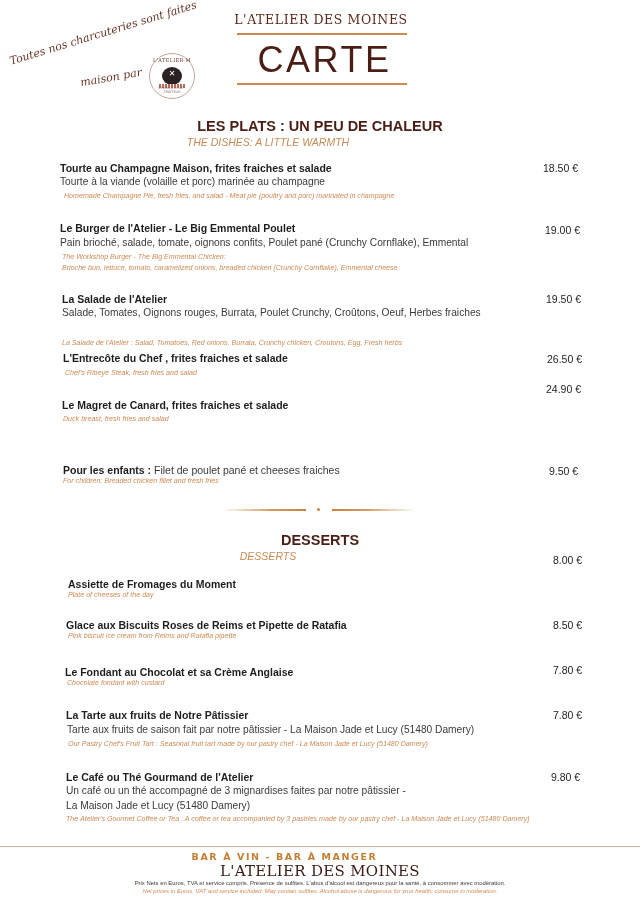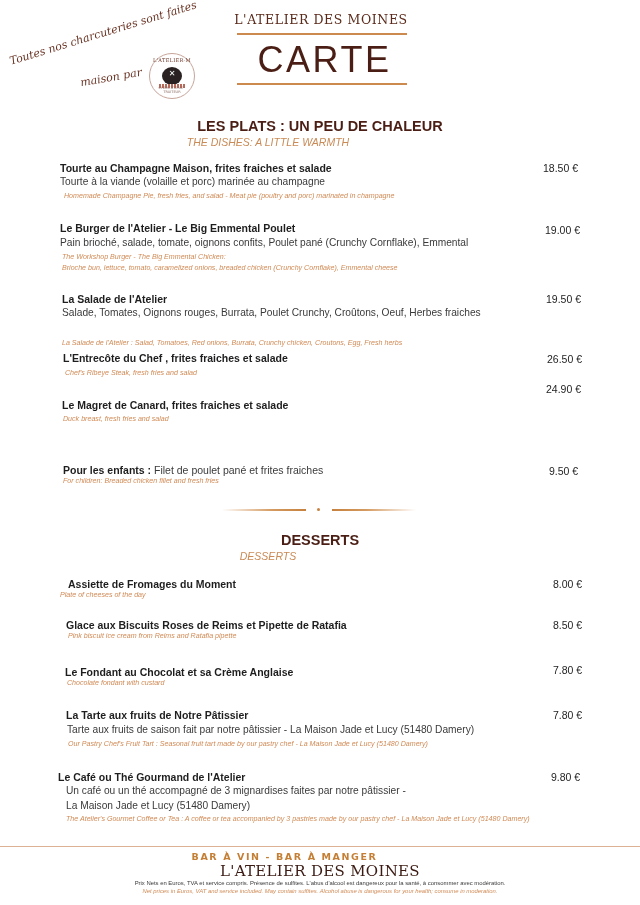--- a/index.html
+++ b/index.html
@@ -84,49 +84,49 @@
 <div class="abs price" style="left:546px; top:293px;">19.50 €</div>
 
 <div class="abs item-name" style="left:63px; top:352px;"><b>L'Entrecôte du Chef , frites fraiches et salade</b></div>
 <div class="abs item-en" style="left:65px; top:369px;">Chef's Ribeye Steak, fresh fries and salad</div>
 <div class="abs price" style="left:547px; top:353px;">26.50 €</div>
 
 <div class="abs item-name" style="left:62px; top:399px;"><b>Le Magret de Canard, frites fraiches et salade</b></div>
 <div class="abs item-en" style="left:63px; top:415px;">Duck breast, fresh fries and salad</div>
 <div class="abs price" style="left:546px; top:383px;">24.90 €</div>
 
-<div class="abs item-name" style="left:63px; top:464px;"><b>Pour les enfants  :</b><span style="color:#3a3a3a;"> Filet de poulet pané et frites fraiches</span></div>
+<div class="abs item-name" style="left:63px; top:464px;"><b>Pour les enfants  :</b><span style="color:#3a3a3a;"> Filet de poulet pané et cheeses fraiches</span></div>
 <div class="abs item-en" style="left:63px; top:477px;">For children: Breaded chicken fillet and fresh fries</div>
 <div class="abs price" style="left:549px; top:465px;">9.50 €</div>
 
 <div class="abs divider-left"></div>
 <div class="abs divider-dot"></div>
 <div class="abs divider-right"></div>
 
 <div class="abs sec-title" style="top:532px;">DESSERTS</div>
 <div class="abs sec-sub" style="top:550px;">DESSERTS</div>
 
 <div class="abs item-name" style="left:68px; top:578px;"><b>Assiette de Fromages du Moment</b></div>
-<div class="abs item-en" style="left:60px; top:591px;">Plate of cheeses of the day</div>
-<div class="abs price" style="left:553px; top:578px;">8.00 €</div>
+<div class="abs item-en" style="left:68px; top:591px;">Plate of cheeses of the day</div>
+<div class="abs price" style="left:553px; top:554px;">8.00 €</div>
 
 <div class="abs item-name" style="left:66px; top:619px;"><b>Glace aux Biscuits Roses de Reims et Pipette de Ratafia</b></div>
 <div class="abs item-en" style="left:68px; top:632px;">Pink biscuit ice cream from Reims and Ratafia pipette</div>
 <div class="abs price" style="left:553px; top:619px;">8.50 €</div>
 
 <div class="abs item-name" style="left:65px; top:666px;"><b>Le Fondant au Chocolat et sa Crème Anglaise</b></div>
 <div class="abs item-en" style="left:67px; top:679px;">Chocolate fondant with custard</div>
 <div class="abs price" style="left:553px; top:664px;">7.80 €</div>
 
 <div class="abs item-name" style="left:66px; top:709px;"><b>La Tarte aux fruits de Notre Pâtissier</b></div>
 <div class="abs item-desc" style="left:67px; top:724px;">Tarte aux fruits de saison fait par notre pâtissier - La Maison Jade et Lucy (51480 Damery)</div>
 <div class="abs item-en" style="left:68px; top:740px;">Our Pastry Chef's Fruit Tart : Seasonal fruit tart made by our pastry chef - La Maison Jade et Lucy (51480 Damery)</div>
 <div class="abs price" style="left:553px; top:709px;">7.80 €</div>
 
-<div class="abs item-name" style="left:58px; top:771px;"><b>Le  Café ou Thé Gourmand de l'Atelier</b></div>
+<div class="abs item-name" style="left:66px; top:771px;"><b>Le  Café ou Thé Gourmand de l'Atelier</b></div>
 <div class="abs item-desc" style="left:66px; top:785px;">Un café  ou un thé accompagné de 3 mignardises faites par notre pâtissier -</div>
 <div class="abs item-desc" style="left:66px; top:800px;">La Maison Jade et Lucy (51480 Damery)</div>
 <div class="abs item-en" style="left:66px; top:815px;">The Atelier's Gourmet Coffee or Tea : A coffee or tea accompanied by 3 pastries made by our pastry chef - La Maison Jade et Lucy (51480 Damery)</div>
 <div class="abs price" style="left:551px; top:771px;">9.80 €</div>
 
 <div class="abs footer-line"></div>
 <div class="abs footer-tag">BAR À VIN - BAR À MANGER</div>
 <div class="abs footer-brand">L'ATELIER DES MOINES</div>
 <div class="abs footer-legal-fr">Prix Nets en Euros, TVA et service compris. Présence de sulfites. L'abus d'alcool est dangereux pour la santé, à consommer avec modération.</div>
 <div class="abs footer-legal-en">Net prices in Euros, VAT and service included. May contain sulfites. Alcohol abuse is dangerous for your health; consume in moderation.</div>

